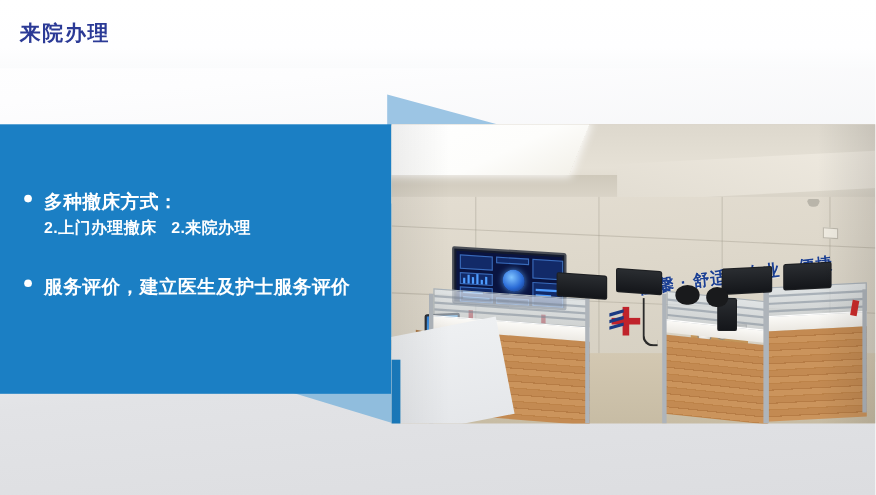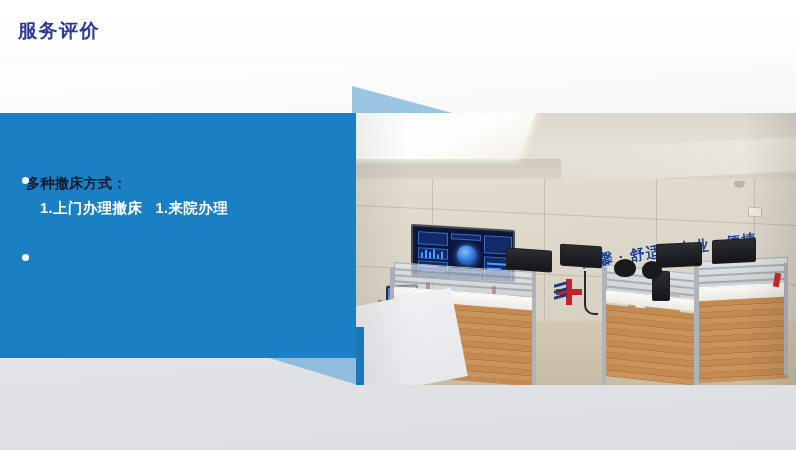--- a/index.html
+++ b/index.html
@@ -69,23 +69,23 @@
   .bullet-block { position: relative; margin-bottom: 27px; }
   .bullet-block:last-child { margin-bottom: 0; }
   .bullet-dot {
     position: absolute;
     left: 0; top: 6px;
     width: 7px; height: 7px;
     border-radius: 50%;
     background: #ffffff;
   }
   .bullet-text {
-    margin-left: 4px;
-    color: #0f172a;
-    font-size: 14px;
+    margin-left: 18px;
+    color: #ffffff;
+    font-size: 17px;
     font-weight: bold;
     line-height: 25px;
     letter-spacing: 0.4px;
   }
   .bullet-sub {
     margin-left: 18px;
     color: #ffffff;
     font-size: 14.5px;
     font-weight: bold;
     line-height: 25px;
@@ -409,36 +409,37 @@
     width: 14px; height: 72px;
     background: #1b7fc4;
   }
 </style>
 </head>
 <body>
 
 <div id="slide">
 
   <div id="header-band"></div>
-  <div id="page-title">服务评价</div>
+  <div id="page-title">来院办理</div>
 
   <div id="deco-tri-top" class="deco-tri"></div>
   <div id="deco-tri-bottom" class="deco-tri"></div>
 
   <div id="text-panel">
     <div id="bullet-list">
 
       <div class="bullet-block">
         <span class="bullet-dot"></span>
         <div class="bullet-text">多种撤床方式：</div>
-        <div class="bullet-sub">1.上门办理撤床   1.来院办理</div>
+        <div class="bullet-sub">2.上门办理撤床   2.来院办理</div>
       </div>
 
       <div class="bullet-block">
         <span class="bullet-dot"></span>
+        <div class="bullet-text">服务评价，建立医生及护士服务评价</div>
       </div>
 
     </div>
   </div>
 
   <div id="photo">
 
     <div id="ceiling">
       <div id="ceiling-shadow"></div>
       <div id="ceiling-edge-right"></div>

